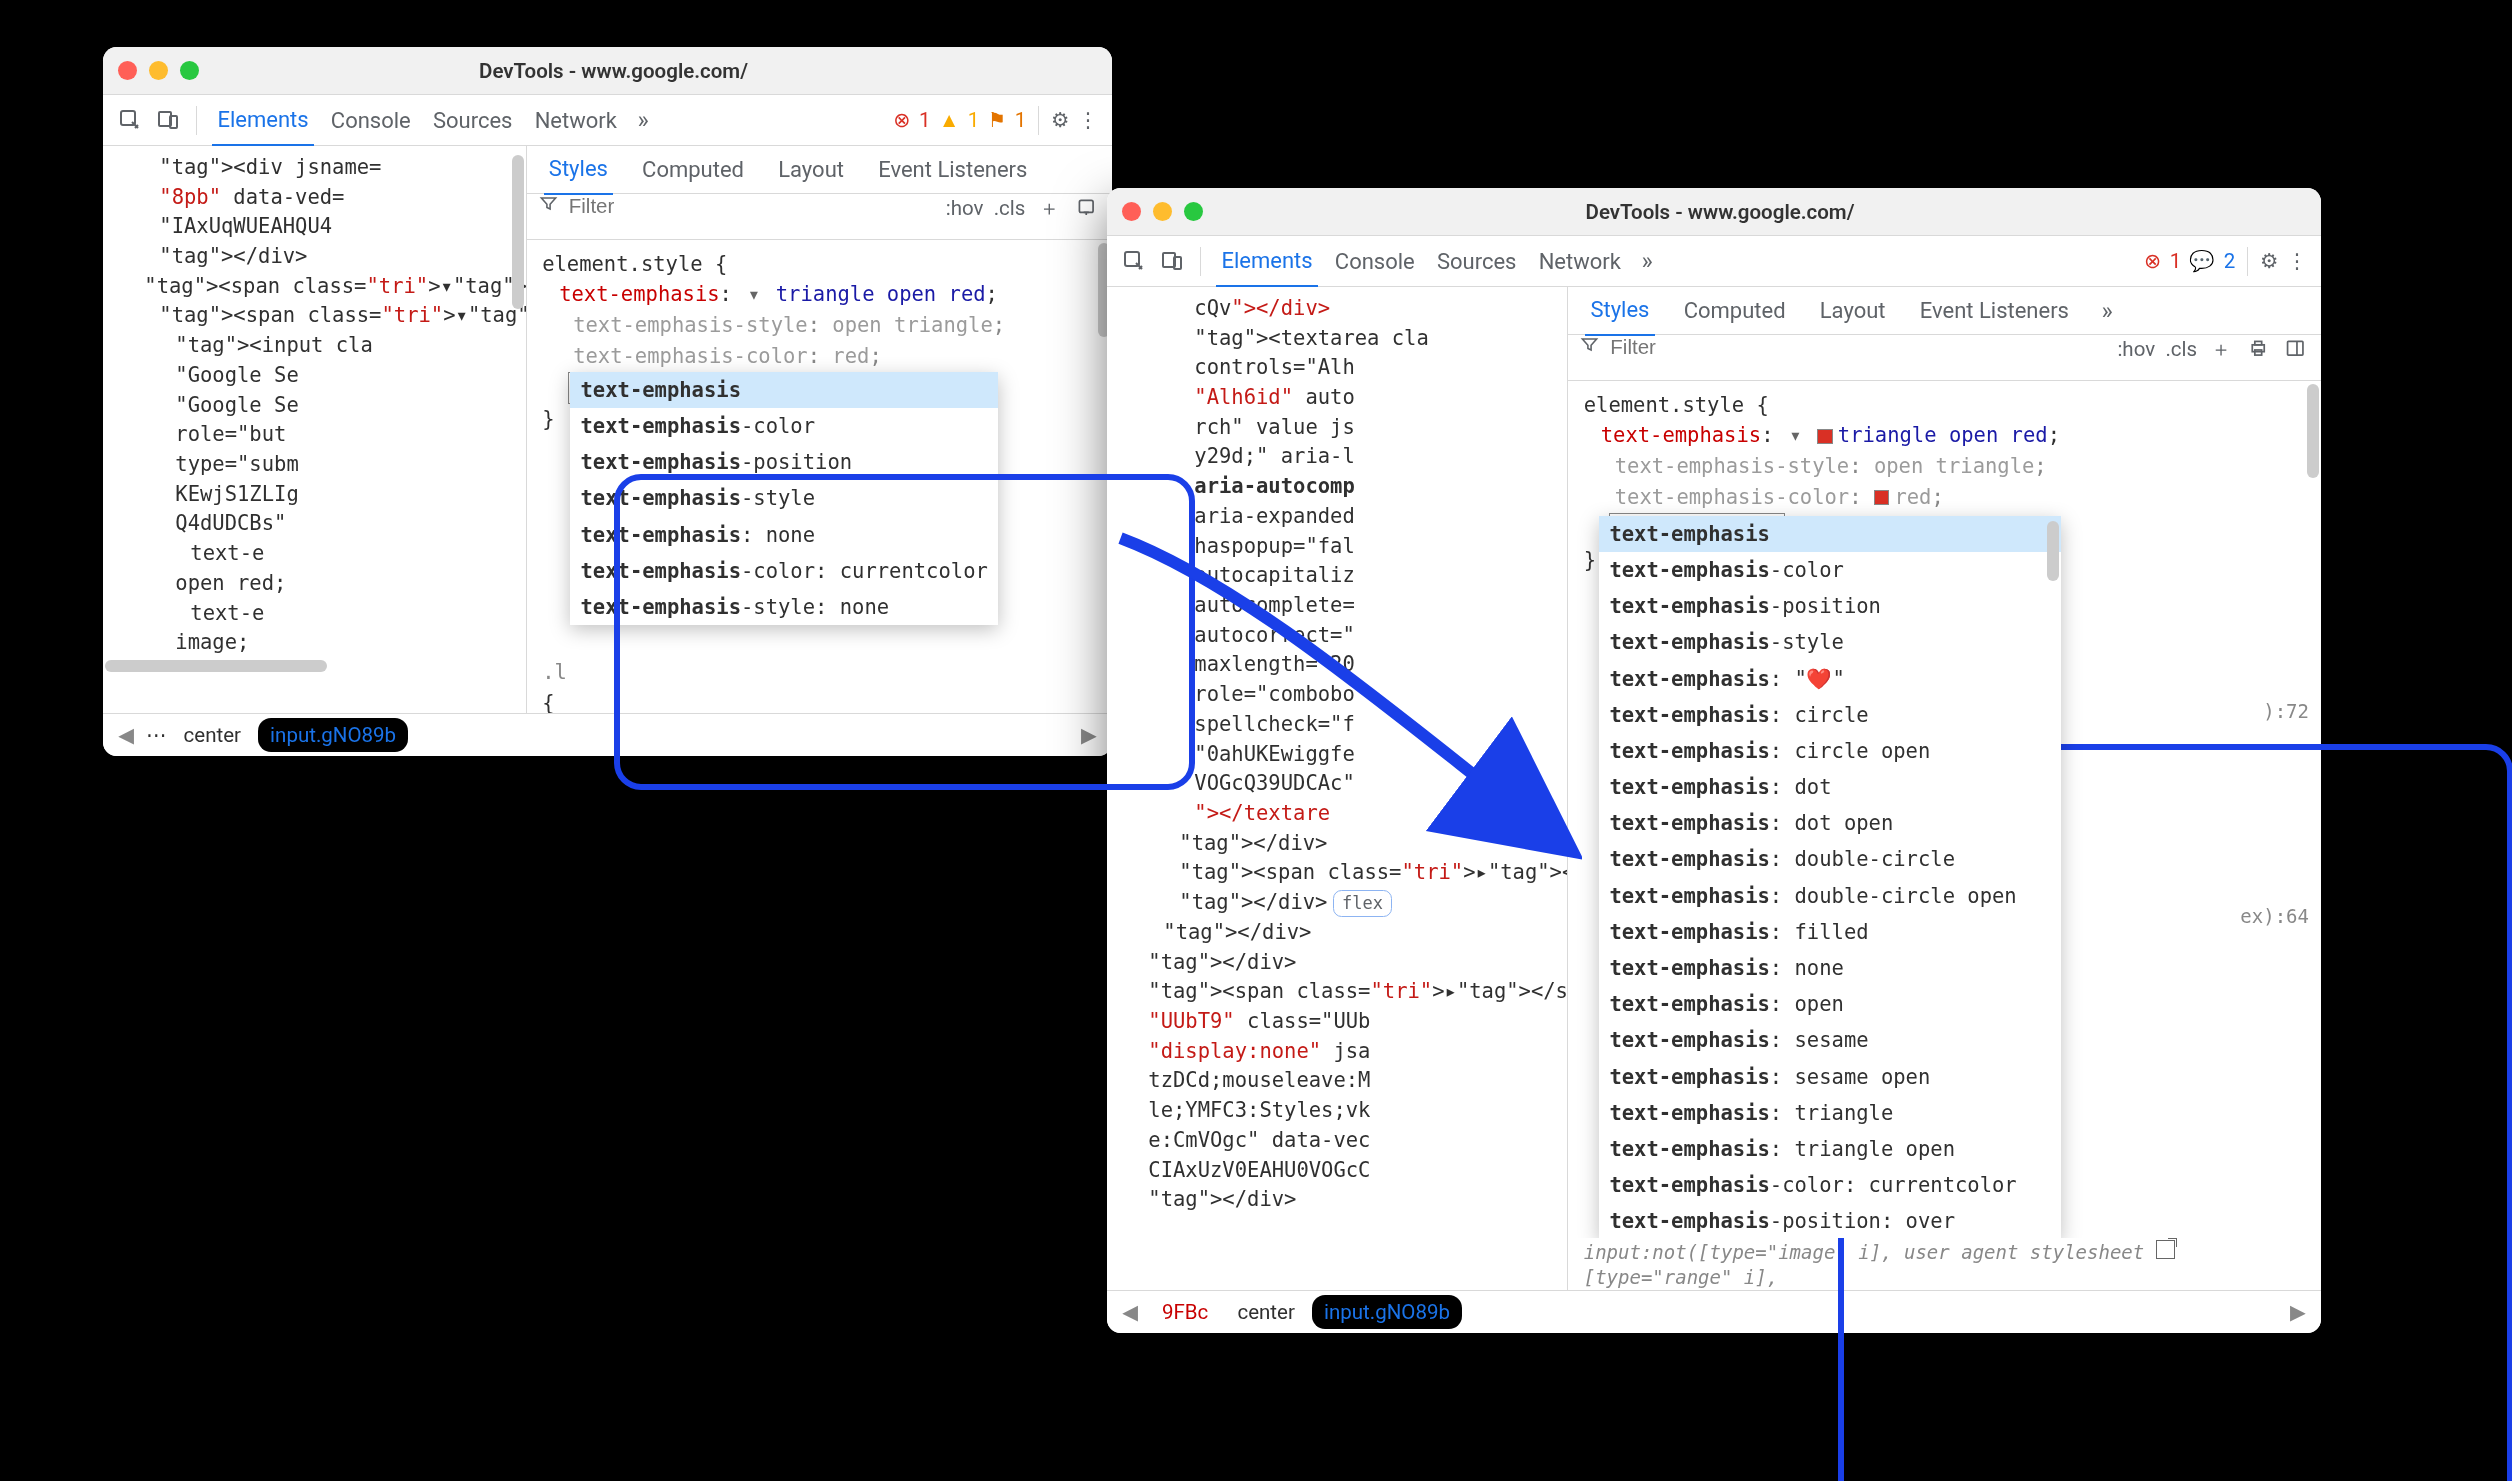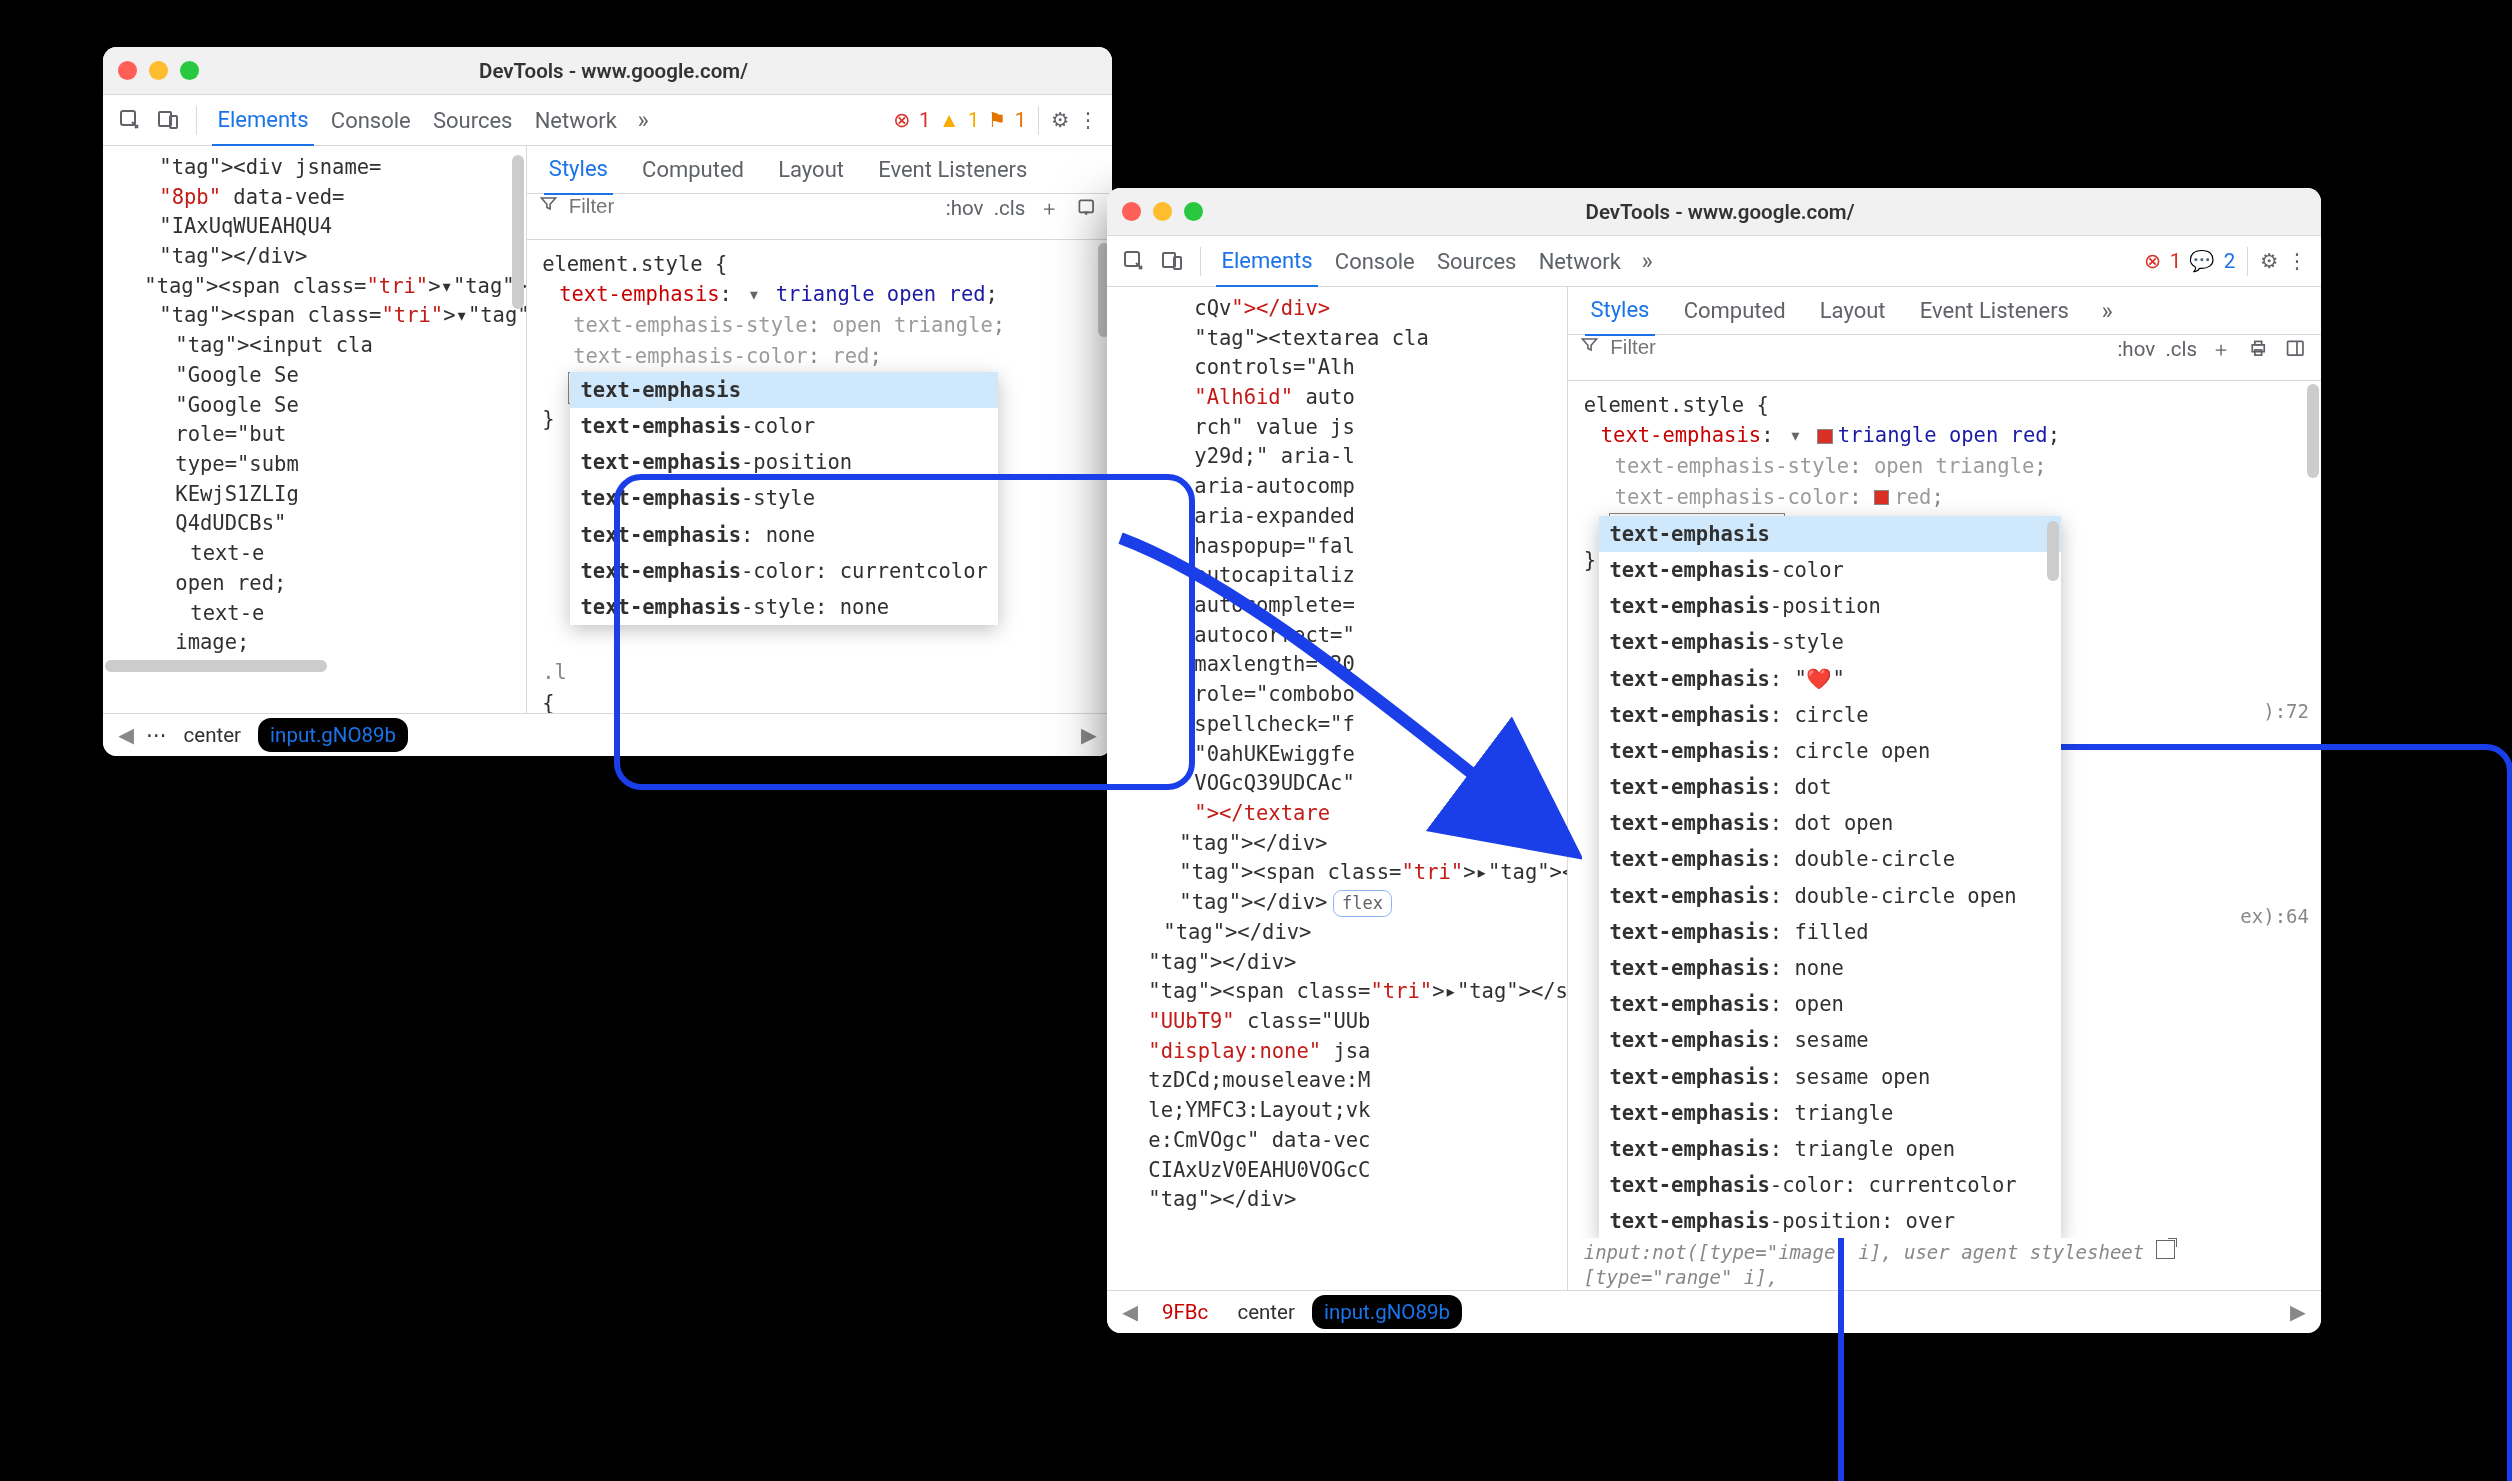--- a/index.html
+++ b/index.html
@@ -299,42 +299,42 @@
     </div>
   </div>
   <div class="body-split">
     <div class="dom-panel narrow" id="dom-right">
         <div class="dom-line" style="padding-left: 77px;">cQv<span class="str">"&gt;<span class="&lt;/span&gt;tag">&lt;/div</span>&gt;</span></div>
         <div class="dom-line" style="padding-left: 77px;"><span class="&lt;span">"tag"</span>&gt;&lt;textarea cla</div>
         <div class="dom-line" style="padding-left: 77px;">controls="Alh</div>
         <div class="dom-line" style="padding-left: 77px;"><span class="str">"Alh6id"</span> auto</div>
         <div class="dom-line" style="padding-left: 77px;">rch" value js</div>
         <div class="dom-line" style="padding-left: 77px;">y29d;" aria-l</div>
-        <div class="dom-line" style="padding-left: 77px;">aria-autocomp</div>
+        <div class="dom-line" style="padding-left: 77px; font-weight: bold;">aria-autocomp</div>
         <div class="dom-line" style="padding-left: 77px;">aria-expanded</div>
         <div class="dom-line" style="padding-left: 77px;">haspopup="fal</div>
         <div class="dom-line" style="padding-left: 77px;">autocapitaliz</div>
         <div class="dom-line" style="padding-left: 77px;">autocomplete=</div>
         <div class="dom-line" style="padding-left: 77px;">autocorrect="</div>
         <div class="dom-line" style="padding-left: 77px;">maxlength="20</div>
         <div class="dom-line" style="padding-left: 77px;">role="combobo</div>
         <div class="dom-line" style="padding-left: 77px;">spellcheck="f</div>
         <div class="dom-line" style="padding-left: 77px;">"0ahUKEwiggfe</div>
         <div class="dom-line" style="padding-left: 77px;">VOGcQ39UDCAc"</div>
         <div class="dom-line" style="padding-left: 77px;"><span class="str">"&gt;<span class="&lt;/span&gt;tag">&lt;/textare</span></span></div>
         <div class="dom-line" style="padding-left: 62px;"><span class="&lt;span">"tag"</span>&gt;&lt;/div&gt;</div>
         <div class="dom-line" style="padding-left: 62px;"><span class="&lt;span">"tag"</span>&gt;&lt;span class=<span class="str">"tri"</span>&gt;▸<span class="&lt;span">"tag"</span>&gt;&lt;/span&gt;&gt;&lt;div class="fM</div>
         <div class="dom-line" style="padding-left: 62px;"><span class="&lt;span">"tag"</span>&gt;&lt;/div&gt;<span class="flex-pill">flex</span></div>
         <div class="dom-line" style="padding-left: 46px;"><span class="&lt;span">"tag"</span>&gt;&lt;/div&gt;</div>
         <div class="dom-line" style="padding-left: 31px;"><span class="&lt;span">"tag"</span>&gt;&lt;/div&gt;</div>
         <div class="dom-line" style="padding-left: 31px;"><span class="&lt;span">"tag"</span>&gt;&lt;span class=<span class="str">"tri"</span>&gt;▸<span class="&lt;span">"tag"</span>&gt;&lt;/span&gt;&gt;&lt;div jscontroller=</div>
         <div class="dom-line" style="padding-left: 31px;"><span class="str">"UUbT9"</span> class="UUb</div>
         <div class="dom-line" style="padding-left: 31px;"><span class="str">"display:none"</span> jsa</div>
         <div class="dom-line" style="padding-left: 31px;">tzDCd;mouseleave:M</div>
-        <div class="dom-line" style="padding-left: 31px;">le;YMFC3:Layout;vk</div>
+        <div class="dom-line" style="padding-left: 31px;">le;YMFC3:Styles;vk</div>
         <div class="dom-line" style="padding-left: 31px;">e:CmVOgc" data-vec</div>
         <div class="dom-line" style="padding-left: 31px;">CIAxUzV0EAHU0VOGcC</div>
         <div class="dom-line" style="padding-left: 31px;"><span class="&lt;span">"tag"</span>&gt;&lt;/div&gt;</div>
       </div>
     <div class="styles-panel">
       <div class="sub-tabs">
         <span class="tab-link tab-active">Styles</span>
         <span class="tab-link">Computed</span>
         <span class="tab-link">Layout</span>
         <span class="tab-link">Event Listeners</span>

